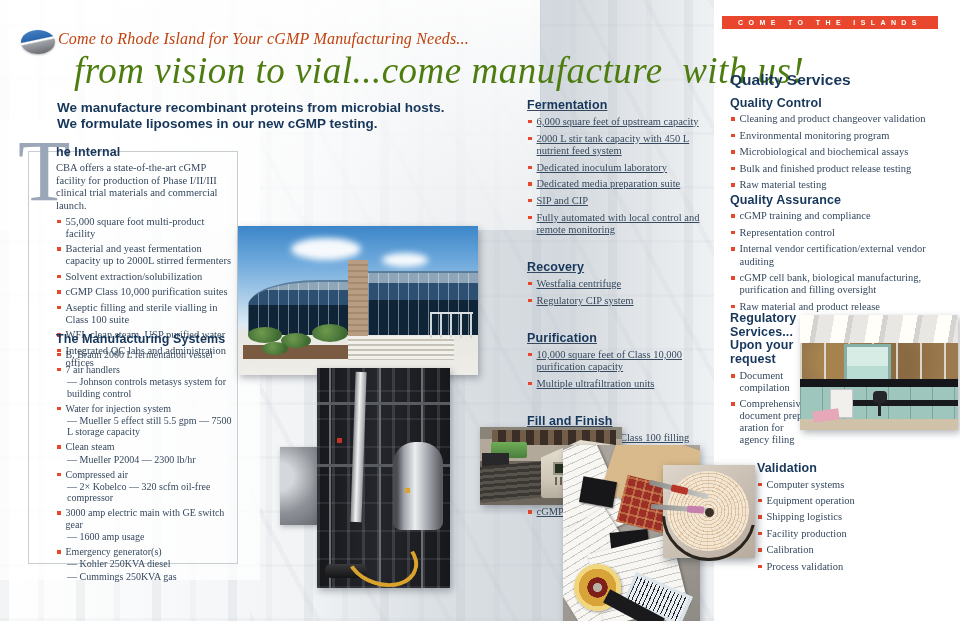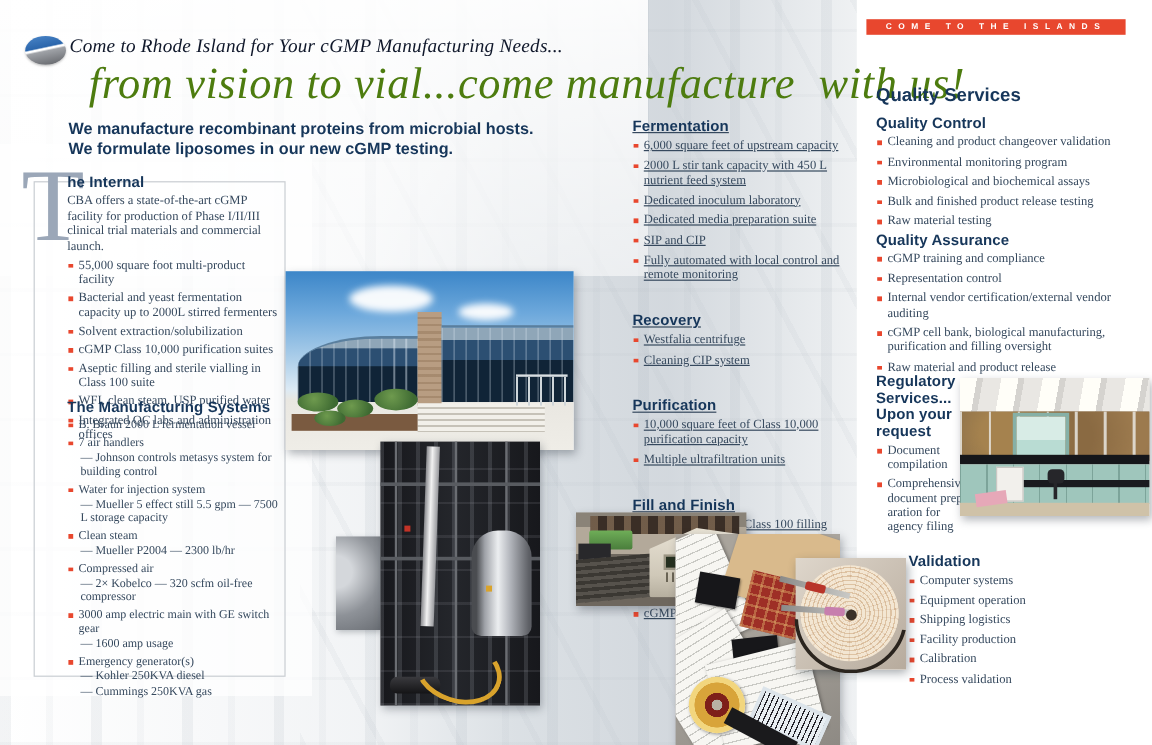--- a/index.html
+++ b/index.html
@@ -19,21 +19,21 @@
     background:linear-gradient(180deg, rgba(255,255,255,.92) 0%, rgba(255,255,255,.55) 100%);}
   .bg-fade2{left:0;top:120px;width:260px;height:460px;background:rgba(255,255,255,.72);}
 
   
   .banner{left:722px;top:16px;width:216px;height:13px;background:#E8472E;color:#ffffff;
     font-family:"Liberation Sans",sans-serif;font-size:7px;font-weight:bold;
     letter-spacing:5.4px;line-height:13px;text-align:center;overflow:hidden;white-space:nowrap;}
   .logo{left:21px;top:30px;width:34px;height:24px;border-radius:50%;
     background:linear-gradient(168deg,#4C87C9 0%,#2B66AC 40%,#ffffff 44%,#ffffff 47%,#9FA2A7 52%,#5E6065 100%);
     box-shadow:0 1px 2px rgba(0,0,0,.25);}
-  .tagline{left:58px;top:30px;font-style:italic;font-size:16px;color:#0f172a;letter-spacing:.2px;text-align:right;}
+  .tagline{left:58px;top:30px;font-style:italic;font-size:16px;color:#c2410c;letter-spacing:.2px;text-align:right;}
   .headline{left:74px;top:49px;font-style:italic;font-size:37px;color:#4d7c0f;white-space:pre;letter-spacing:.5px;}
   .intro{left:57px;top:100px;font-family:"Liberation Sans",sans-serif;font-weight:bold;
     font-size:13.5px;line-height:15.5px;color:#16365A;}
 
   
   h3{margin:0;font-family:"Liberation Sans",sans-serif;font-weight:bold;font-size:12.5px;
      color:#16365A;letter-spacing:.1px;}
   .qtitle{font-family:"Liberation Sans",sans-serif;font-weight:bold;font-size:15.5px;color:#16365A;}
   .body-txt{font-size:10.5px;line-height:12.4px;}
   .li{display:flex;margin-top:4px;}
@@ -332,21 +332,21 @@
     </div>
     <div class="proc-sec">
       <h3>Recovery</h3>
       <div>
           <div class="li">
             <span class="blt"></span>
             <span class="txt">Westfalia centrifuge</span>
           </div>
           <div class="li">
             <span class="blt"></span>
-            <span class="txt">Cleaning CIP system</span>
+            <span class="txt">Regulatory CIP system</span>
           </div>
         </div>
     </div>
     <div class="proc-sec">
       <h3>Purification</h3>
       <div>
           <div class="li">
             <span class="blt"></span>
             <span class="txt">10,000 square feet of Class 10,000 purification capacity</span>
           </div>

